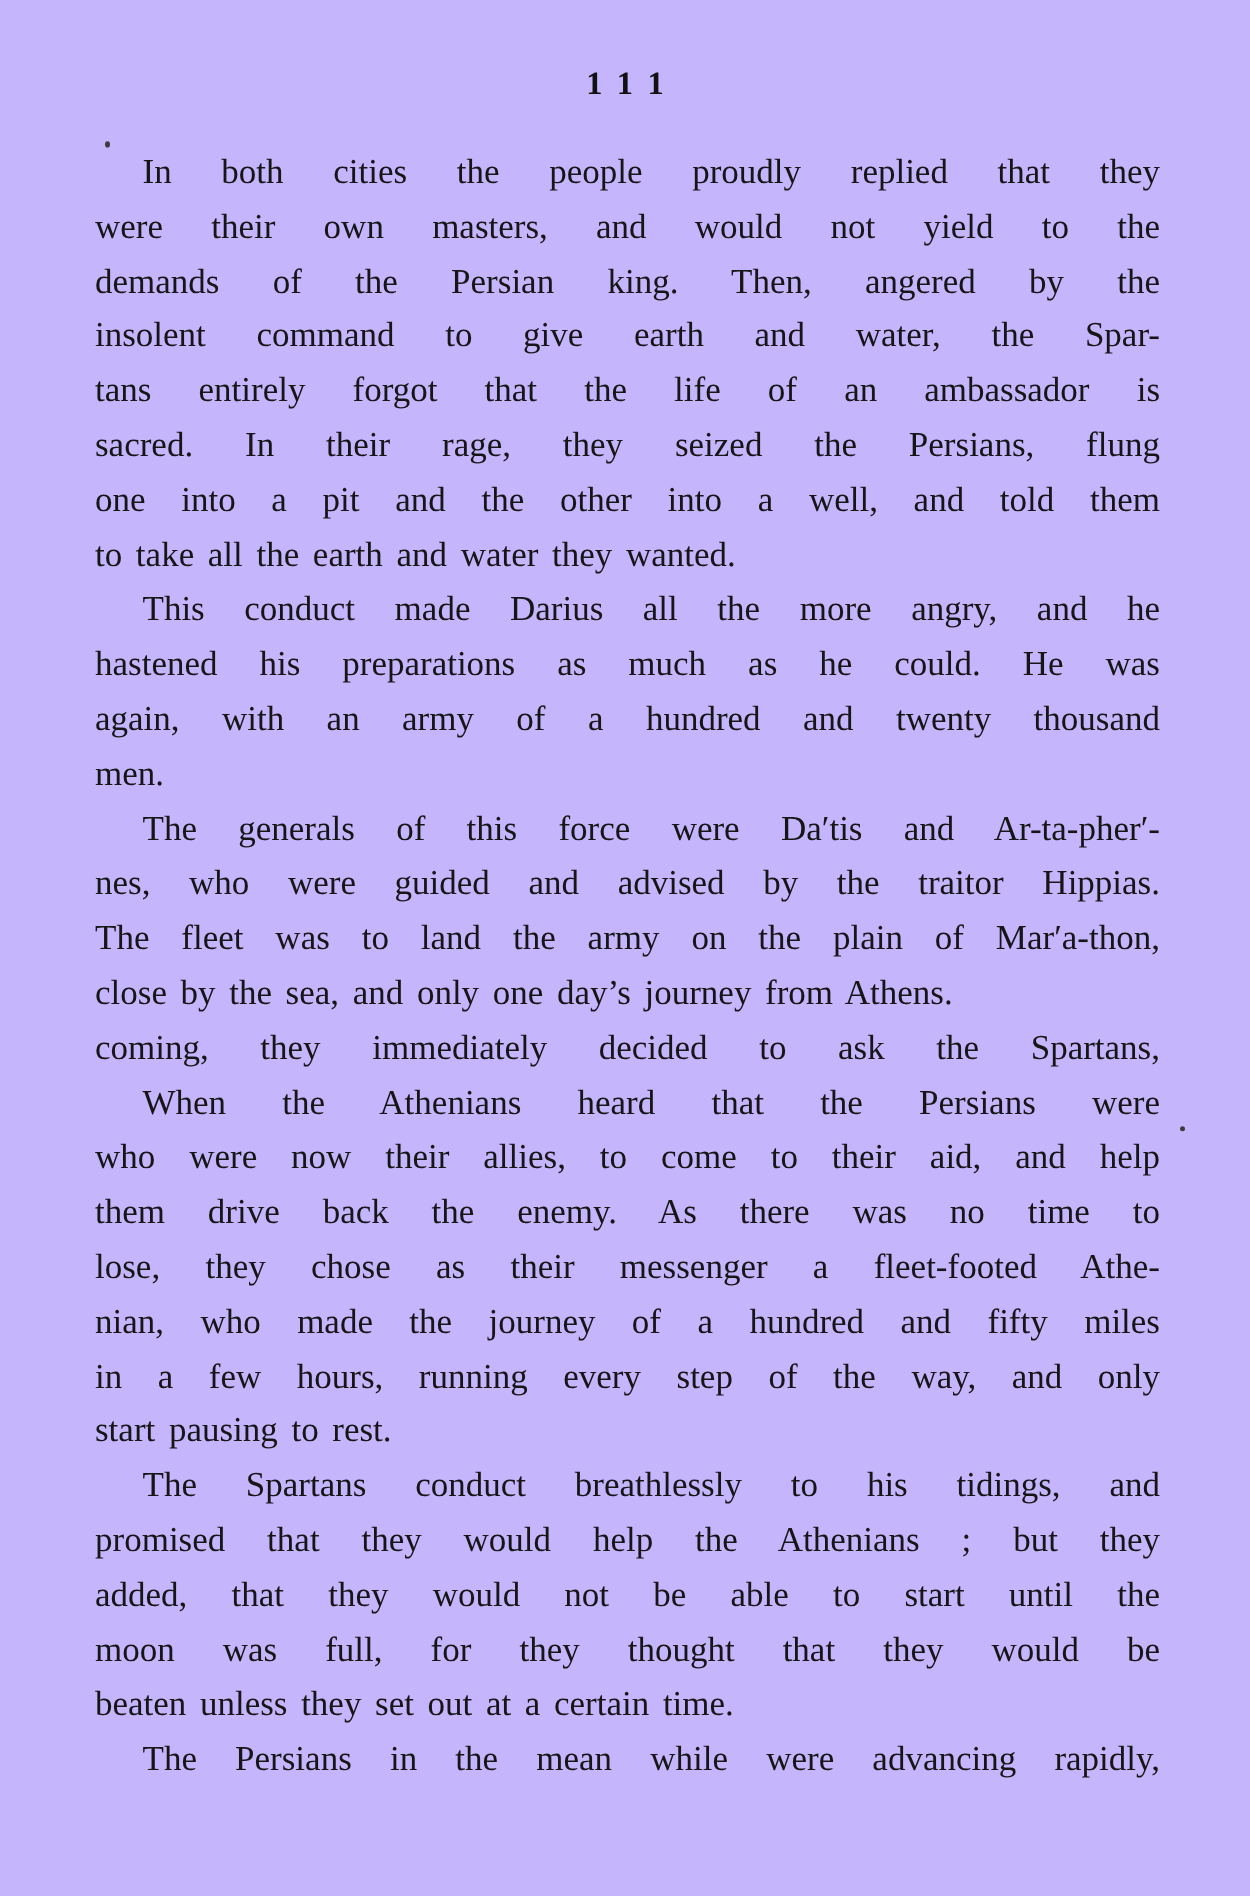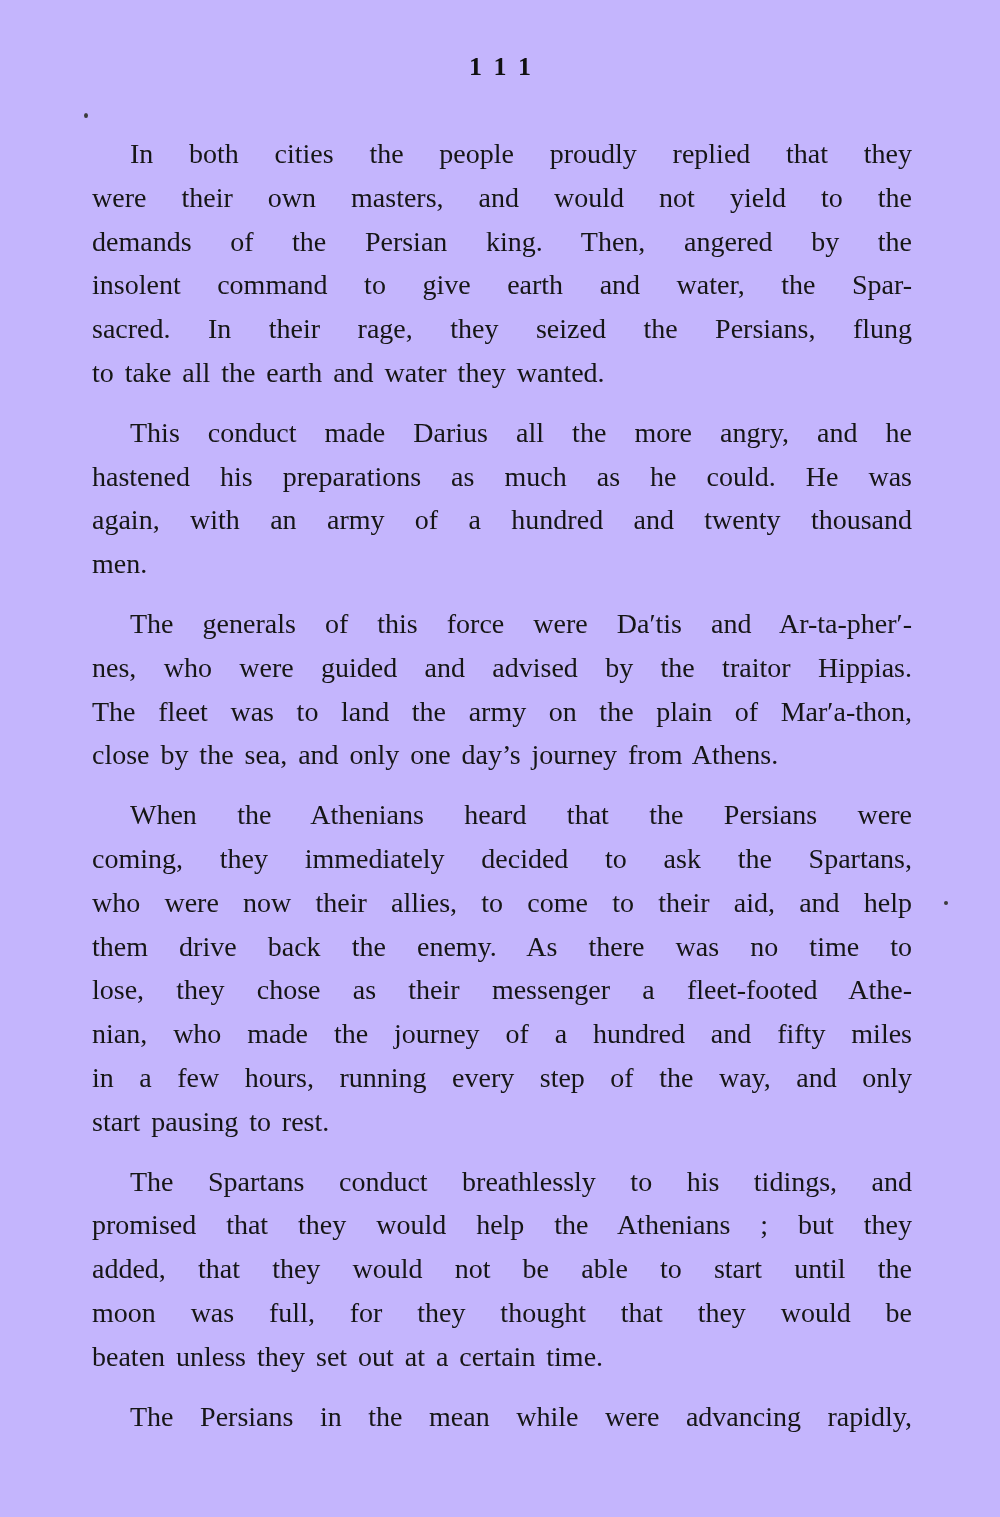--- a/index.html
+++ b/index.html
@@ -32,21 +32,21 @@
   .text-block {
     position: absolute;
     top: 116px;
     left: 76px;
     width: 852px;
     font-size: 28px;
     line-height: 43.8px;
     word-spacing: 0.14em;
   }
   .para {
-    margin: 16px;
+    margin: 0;
   }
   .ln {
     text-align: justify;
     text-align-last: justify;
   }
   .ln.first {
     text-indent: 38px;
   }
   .ln.last {
     text-align-last: left;
@@ -79,41 +79,43 @@
   <span class="speck speck-1"></span>
   <span class="speck speck-2"></span>
 
   <div class="text-block">
 
     <p class="para">
       <span class="ln first" style="display:block">In both cities the people proudly replied that they</span>
       <span class="ln" style="display:block">were their own masters, and would not yield to the</span>
       <span class="ln" style="display:block">demands of the Persian king.  Then, angered by the</span>
       <span class="ln" style="display:block">insolent command to give earth and water, the Spar-</span>
+      <span class="ln" style="display:block">tans entirely forgot that the life of an ambassador is</span>
       <span class="ln" style="display:block">sacred.  In their rage, they seized the Persians, flung</span>
+      <span class="ln" style="display:block">one into a pit and the other into a well, and told them</span>
       <span class="ln last" style="display:block">to take all the earth and water they wanted.</span>
     </p>
 
     <p class="para">
       <span class="ln first" style="display:block">This conduct made Darius all the more angry, and he</span>
       <span class="ln" style="display:block">hastened his preparations as much as he could.  He was</span>
       <span class="ln" style="display:block">again, with an army of a hundred and twenty thousand</span>
       <span class="ln last" style="display:block">men.</span>
     </p>
 
     <p class="para">
       <span class="ln first" style="display:block">The generals of this force were Da′tis and Ar-ta-pher′-</span>
       <span class="ln" style="display:block">nes, who were guided and advised by the traitor Hippias.</span>
       <span class="ln" style="display:block">The fleet was to land the army on the plain of Mar′a-thon,</span>
       <span class="ln last" style="display:block">close by the sea, and only one day’s journey from Athens.</span>
     </p>
 
     <p class="para">
+      <span class="ln" style="display:block">coming, they immediately decided to ask the Spartans,</span>
       <span class="ln first" style="display:block">When the Athenians heard that the Persians were</span>
-      <span class="ln" style="display:block">coming, they immediately decided to ask the Spartans,</span>
       <span class="ln" style="display:block">who were now their allies, to come to their aid, and help</span>
       <span class="ln" style="display:block">them drive back the enemy.  As there was no time to</span>
       <span class="ln" style="display:block">lose, they chose as their messenger a fleet-footed Athe-</span>
       <span class="ln" style="display:block">nian, who made the journey of a hundred and fifty miles</span>
       <span class="ln" style="display:block">in a few hours, running every step of the way, and only</span>
       <span class="ln last" style="display:block">start pausing to rest.</span>
     </p>
 
     <p class="para">
       <span class="ln first" style="display:block">The Spartans conduct breathlessly to his tidings, and</span>

